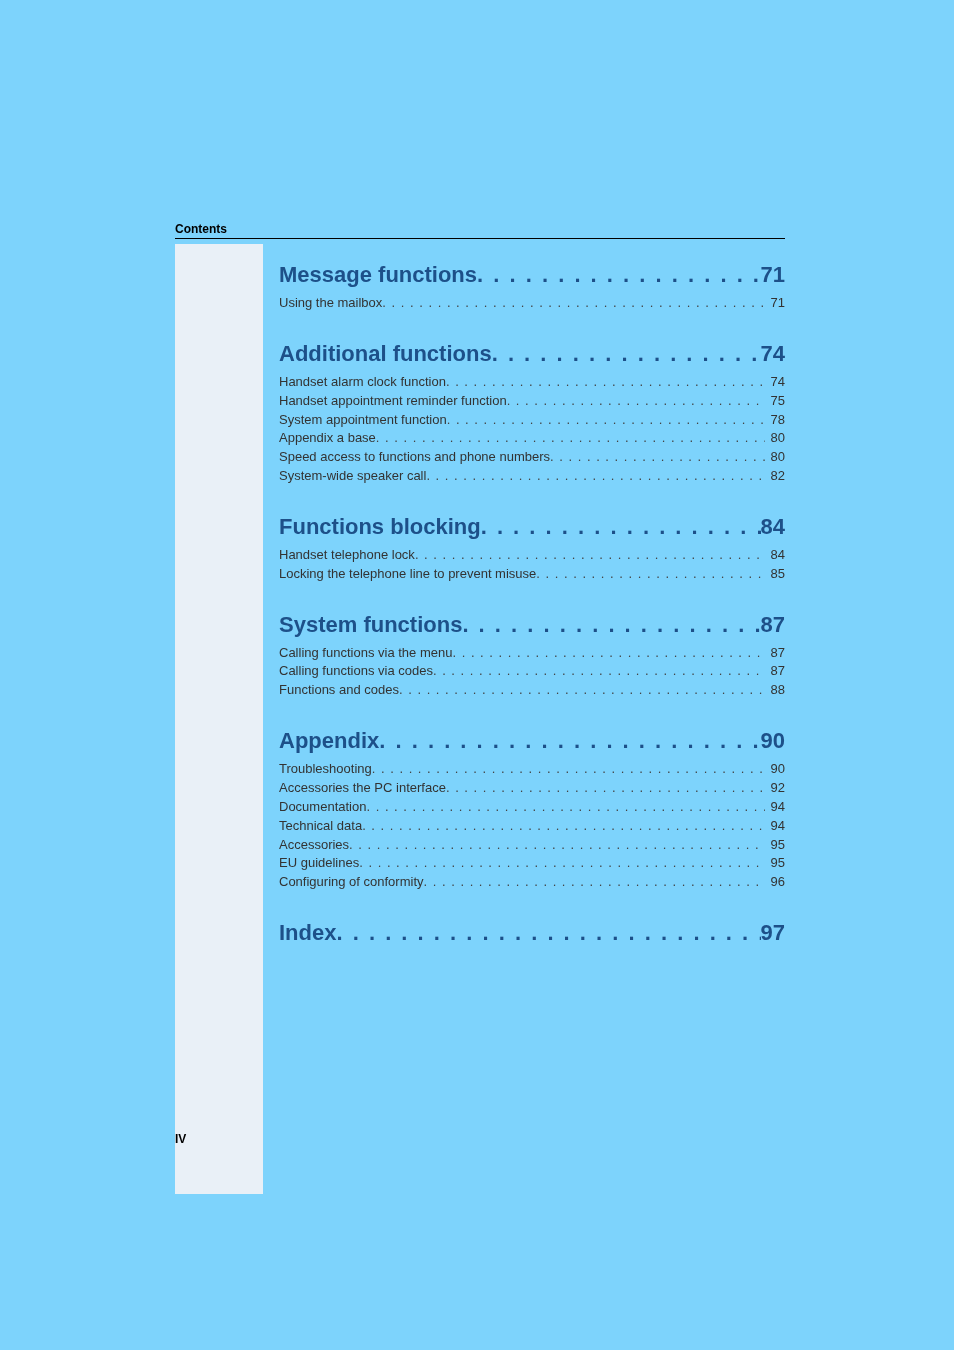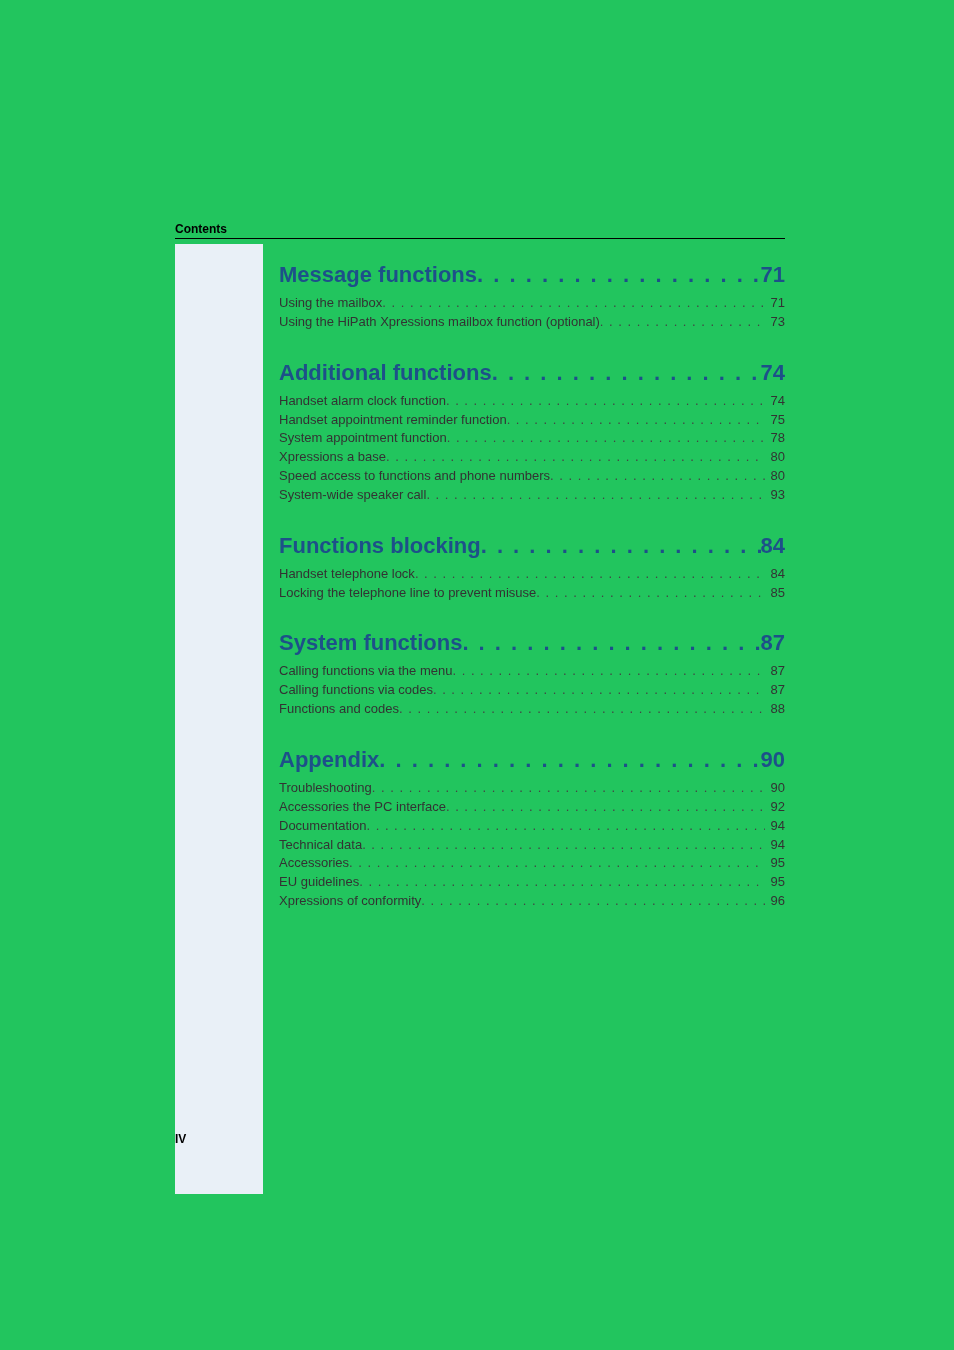--- a/index.html
+++ b/index.html
@@ -1,21 +1,21 @@
 <!DOCTYPE html>
 <html><head>
 <meta charset="utf-8">
 <style>
   * { margin: 0; padding: 0; box-sizing: border-box; }
   html, body { width: 954px; height: 1350px; background: #ffffff; font-family: Arial, Helvetica, sans-serif; }
   .page {
     position: relative;
     width: 954px;
     height: 1350px;
-    background: #22c55e;
+    background: #7dd3fc;
   }
   .header-label {
     position: absolute;
     left: 175px;
     top: 222px;
     font-size: 12px;
     font-weight: bold;
     color: #000;
   }
   .header-rule {
@@ -111,25 +111,20 @@
       <div class="heading-row">
         <span class="title">Message functions</span>
         <span class="leader"></span>
         <span class="page-no">71</span>
       </div>
       <div class="entry-row">
           <span class="title">Using the mailbox</span>
           <span class="leader"></span>
           <span class="page-no">71</span>
         </div>
-      <div class="entry-row">
-          <span class="title">Using the HiPath Xpressions mailbox function (optional)</span>
-          <span class="leader"></span>
-          <span class="page-no">73</span>
-        </div>
     </div>
 
     <div class="section">
       <div class="heading-row">
         <span class="title">Additional functions</span>
         <span class="leader"></span>
         <span class="page-no">74</span>
       </div>
       <div class="entry-row">
           <span class="title">Handset alarm clock function</span>
@@ -140,33 +135,33 @@
           <span class="title">Handset appointment reminder function</span>
           <span class="leader"></span>
           <span class="page-no">75</span>
         </div>
       <div class="entry-row">
           <span class="title">System appointment function</span>
           <span class="leader"></span>
           <span class="page-no">78</span>
         </div>
       <div class="entry-row">
-          <span class="title">Xpressions a base</span>
+          <span class="title">Appendix a base</span>
           <span class="leader"></span>
           <span class="page-no">80</span>
         </div>
       <div class="entry-row">
           <span class="title">Speed access to functions and phone numbers</span>
           <span class="leader"></span>
           <span class="page-no">80</span>
         </div>
       <div class="entry-row">
           <span class="title">System-wide speaker call</span>
           <span class="leader"></span>
-          <span class="page-no">93</span>
+          <span class="page-no">82</span>
         </div>
     </div>
 
     <div class="section">
       <div class="heading-row">
         <span class="title">Functions blocking</span>
         <span class="leader"></span>
         <span class="page-no">84</span>
       </div>
       <div class="entry-row">
@@ -234,24 +229,31 @@
           <span class="title">Accessories</span>
           <span class="leader"></span>
           <span class="page-no">95</span>
         </div>
       <div class="entry-row">
           <span class="title">EU guidelines</span>
           <span class="leader"></span>
           <span class="page-no">95</span>
         </div>
       <div class="entry-row">
-          <span class="title">Xpressions of conformity</span>
+          <span class="title">Configuring of conformity</span>
           <span class="leader"></span>
           <span class="page-no">96</span>
         </div>
     </div>
 
+    <div class="section">
+      <div class="heading-row">
+        <span class="title">Index</span>
+        <span class="leader"></span>
+        <span class="page-no">97</span>
+      </div>
+    </div>
 
   </div>
 
   <div class="page-number">IV</div>
 
 </div>
 
 </body></html>

